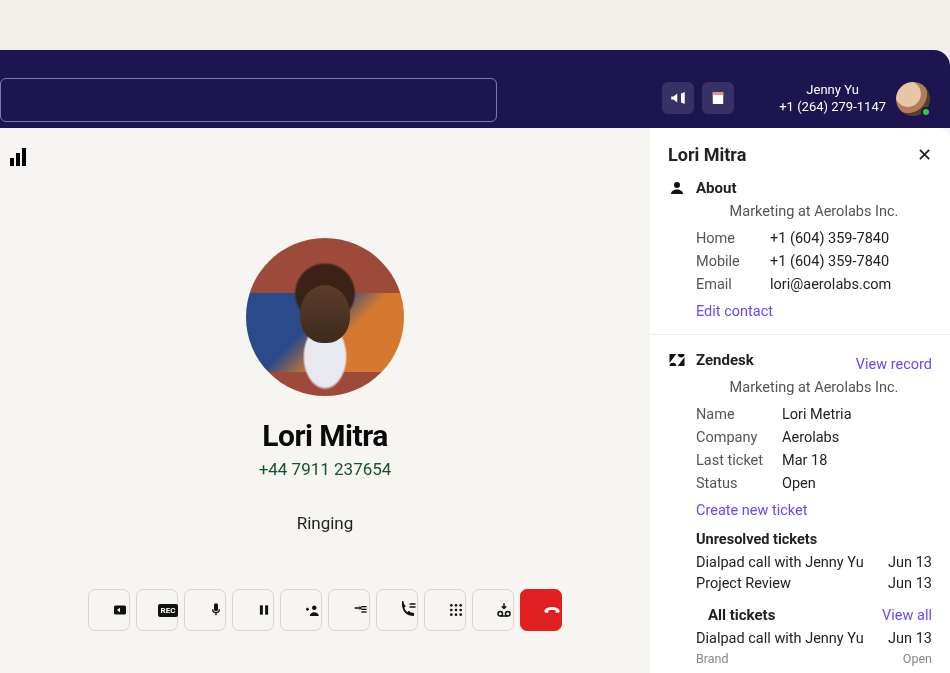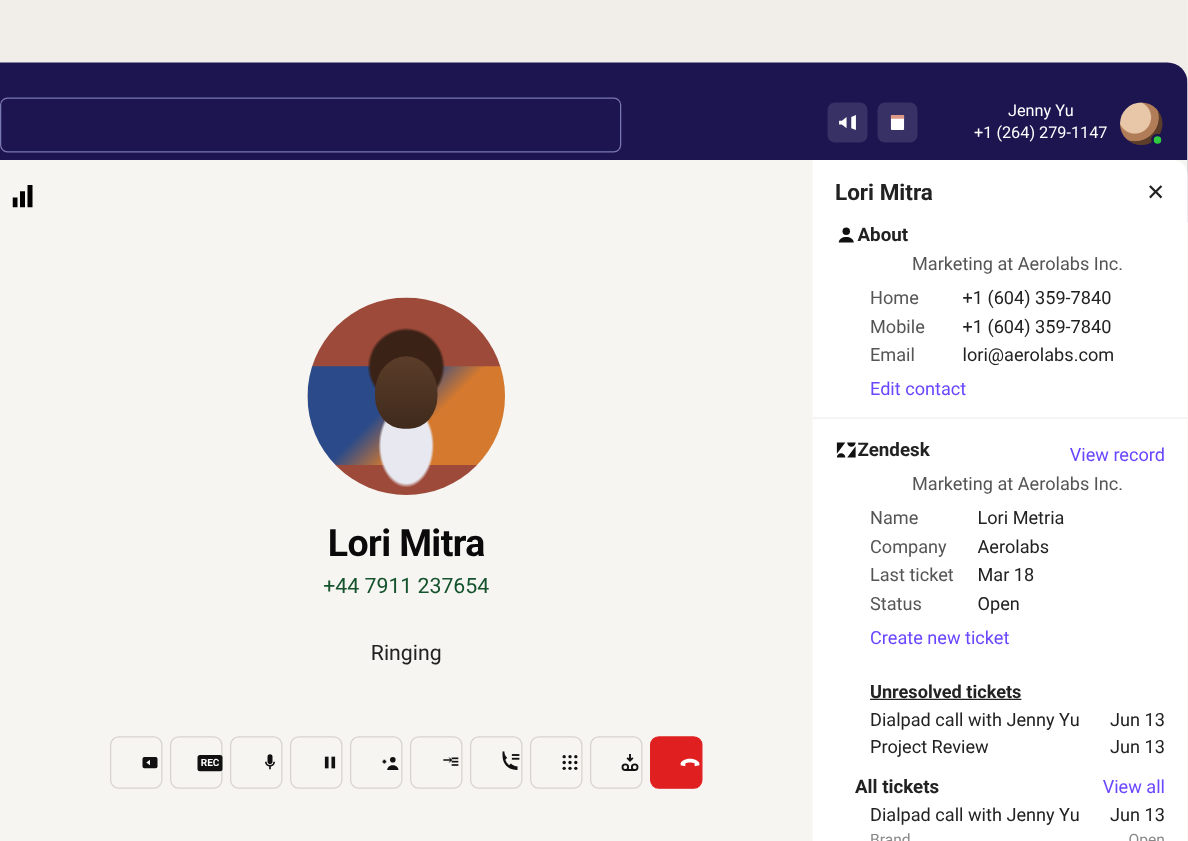--- a/index.html
+++ b/index.html
@@ -109,34 +109,34 @@
     color: #222;
   }
   .side-header {
     display: flex; justify-content: space-between; align-items: center;
     padding: 16px 18px 10px 18px;
   }
   .side-name { font-size: 18px; font-weight: 700; }
   .close-x { cursor: pointer; font-size: 18px; line-height: 1; }
   .section { padding: 4px 18px 14px 18px; }
   .section + .section { border-top: 1px solid #eee; padding-top: 16px; }
-  .sec-icon-row { display: flex; align-items: center; margin-bottom: 6px; }
+  .sec-icon-row { display: flex; align-items: center; gap: 10px; margin-bottom: 6px; }
   .sec-title { font-weight: 700; font-size: 15px; }
   .sec-sub { color: #555; margin-bottom: 10px; margin-left: 28px; text-align: center; }
   .kv { display: flex; margin-left: 28px; margin-bottom: 6px; }
   .kv .k { width: 74px; color: #555; }
   .kv .v { color: #222; }
   .k2 .k { width: 86px; }
   .link { color: #6a46ff; cursor: pointer; margin-left: 28px; display: inline-block; margin-top: 4px;}
   .link-right { color: #6a46ff; cursor: pointer; }
   .row-sb { display: flex; justify-content: space-between; align-items: baseline; }
-  .sub-h { font-weight: 700; margin: 26px 0 6px 28px; text-decoration: underline; }
+  .sub-h { font-weight: 700; margin: 12px 0 6px 28px; }
   .ticket-row { display: flex; justify-content: space-between; margin-left: 28px; margin-bottom: 4px; }
   .tinylabel { color: #888; font-size: 12.5px; }
-  .indent { margin-left: 16px; align-items: center; }
+  .indent { margin-left: 40px; align-items: center; }
   svg { display: block; }
 </style>
 </head>
 <body>
 
 <div class="header">
   <div class="search-box"></div>
   <div class="header-icons">
     <div class="hicon">
       <svg width="18" height="18" viewBox="0 0 24 24" fill="#fff">

